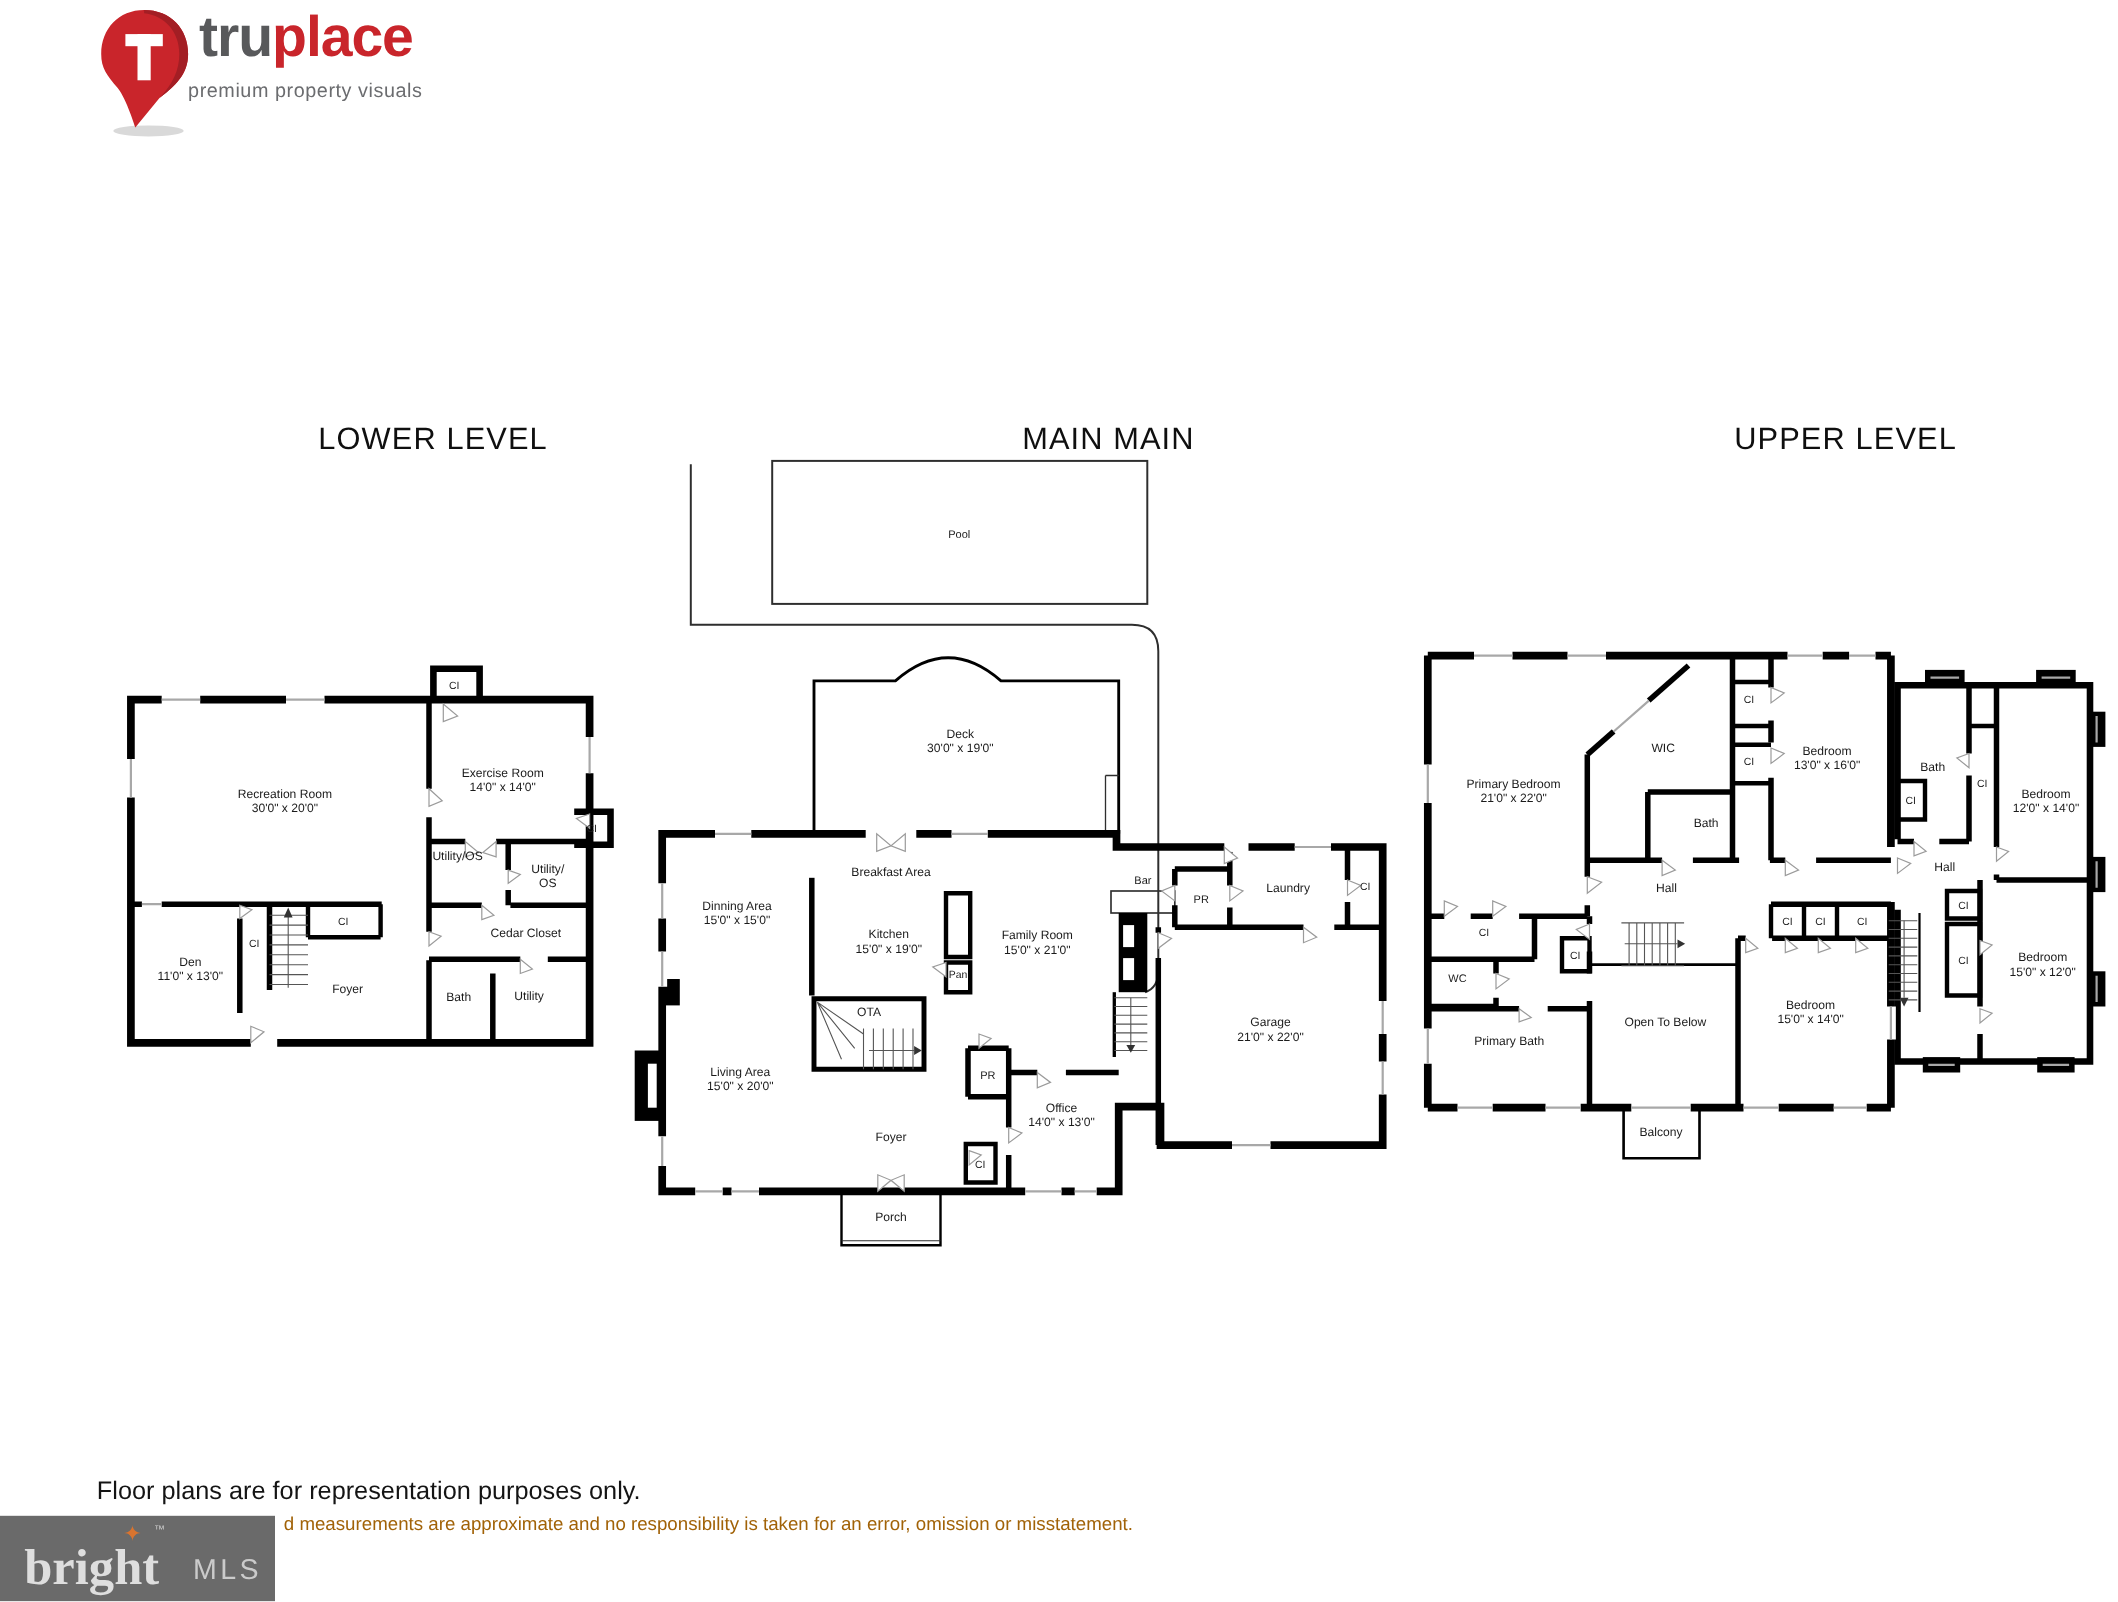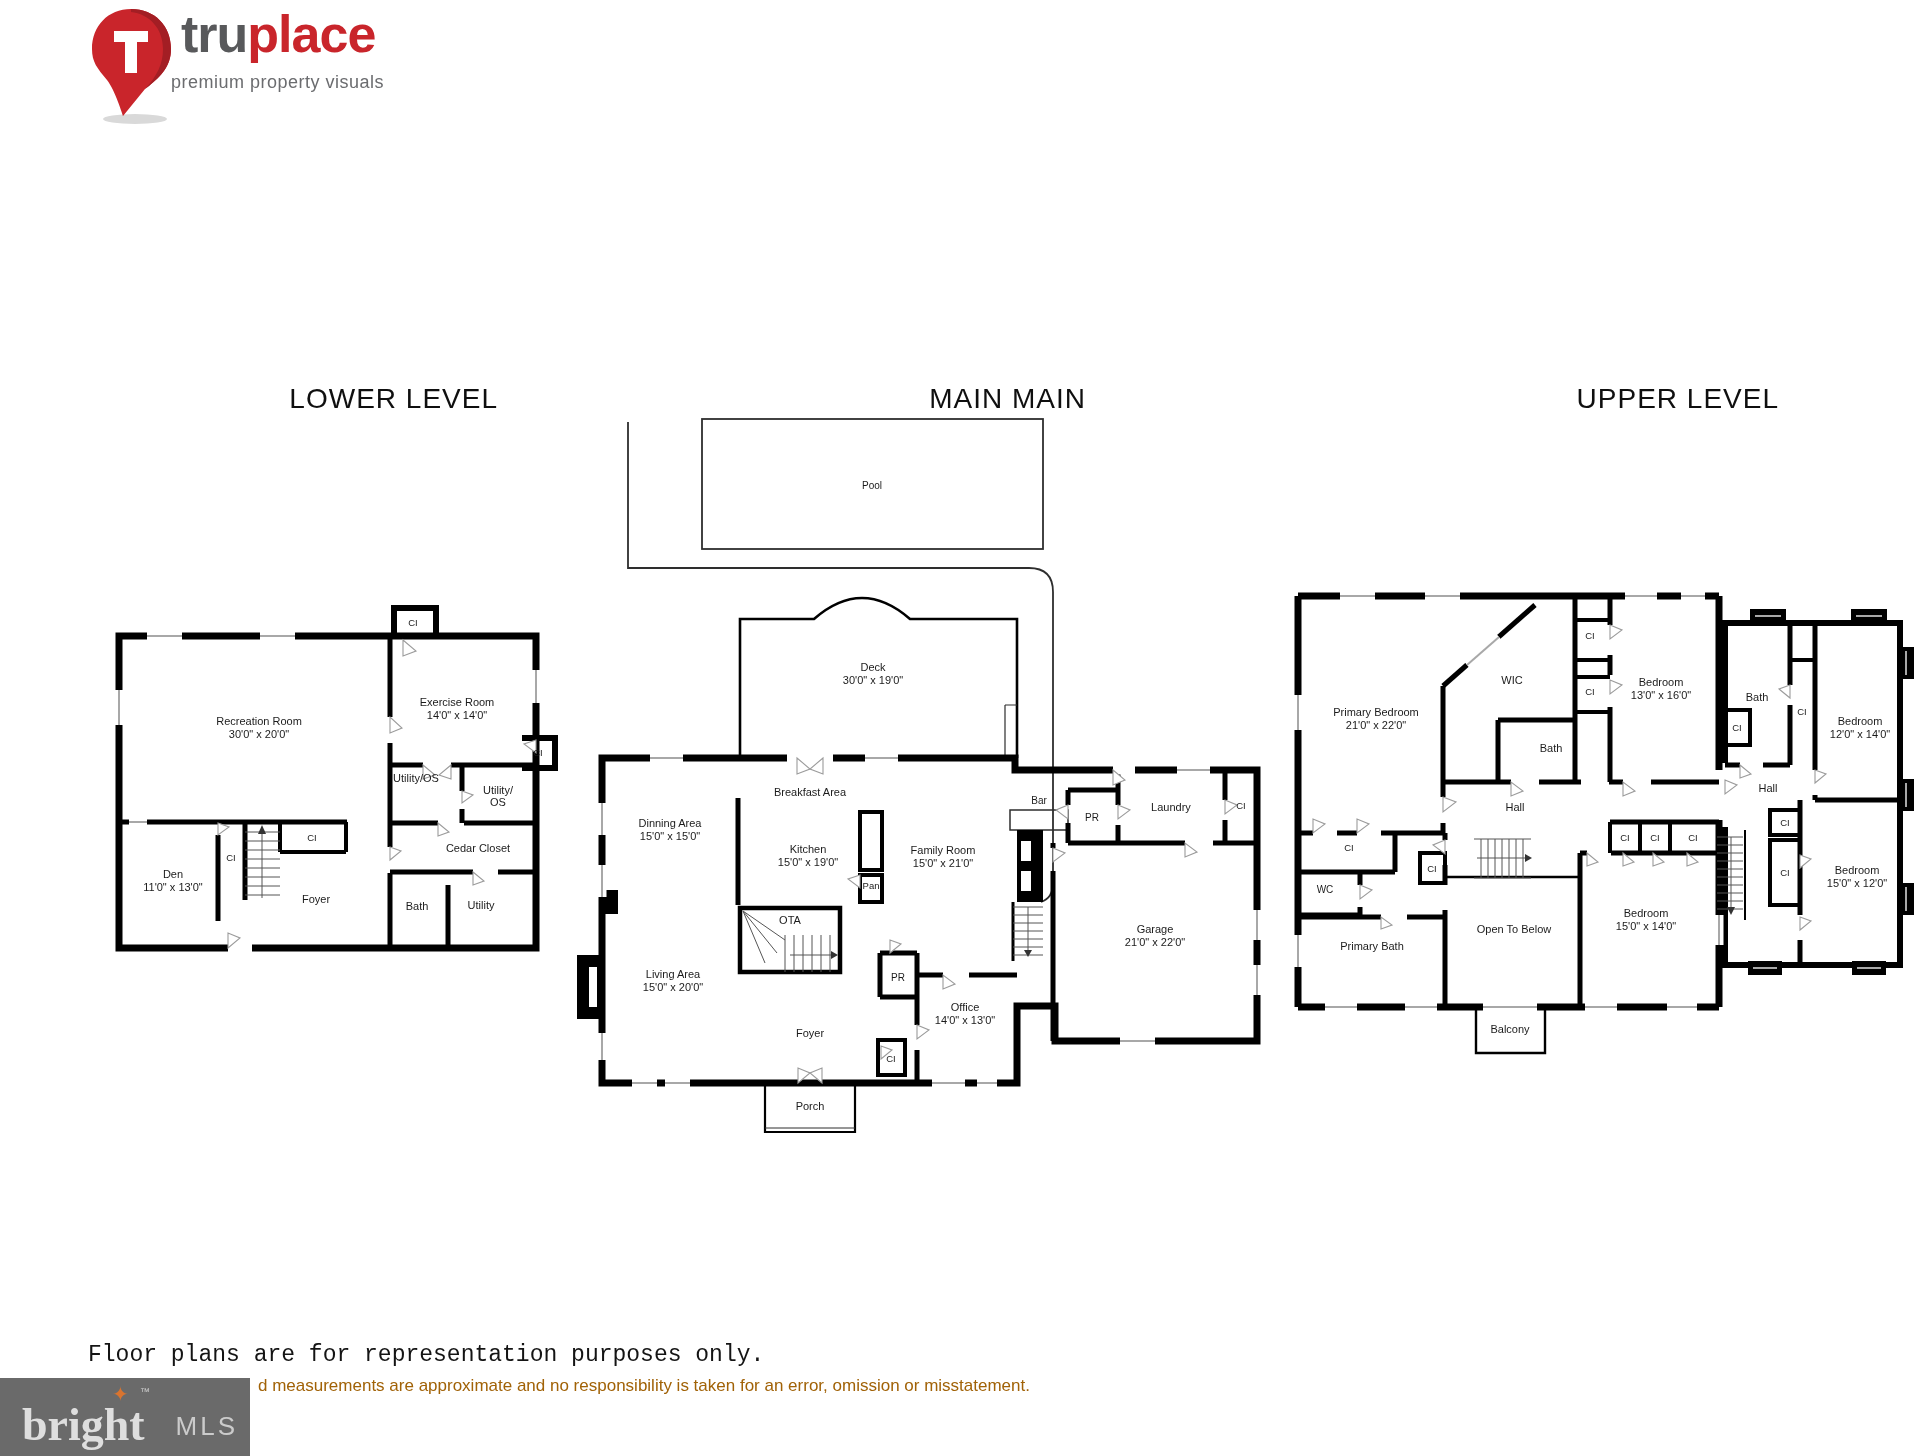--- a/index.html
+++ b/index.html
@@ -21,21 +21,21 @@
   .w{stroke:#000;fill:none;stroke-linecap:butt;}
   .thin{stroke:#2e2e2e;fill:none;}
   .winW{stroke:#ffffff;stroke-width:9;}
   .winG{stroke:#a8a8a8;stroke-width:2;}
   .door{fill:#ffffff;stroke:#9b9b9b;stroke-width:1.1;}
   .st{stroke:#555;stroke-width:1;fill:none;}
   .arr{fill:#333;}
   .lbl{font-family:"Liberation Sans",sans-serif;font-size:11px;fill:#1b1b1b;text-anchor:middle;}
   .lbl2{font-family:"Liberation Sans",sans-serif;font-size:9.5px;fill:#1b1b1b;text-anchor:middle;}
   
-  #disclaimer1{position:absolute;left:88px;top:1342px;font-size:23px;color:#141414;font-family:Liberation Mono, monospace;}
+  #disclaimer1{position:absolute;left:88px;top:1342px;font-size:23px;color:#141414;}
   #disclaimer2{position:absolute;left:258px;top:1376px;font-size:17px;color:#a16207;}
   #mls{position:absolute;left:0;top:1378px;width:250px;height:78px;background:#6a6a6a;}
   #mls .b{position:absolute;left:22px;bottom:8px;font-family:Liberation Serif, serif;
           font-weight:bold;font-size:46px;color:#dedede;line-height:1;}
   #mls .star{position:absolute;left:112px;top:4px;color:#d9742f;font-size:20px;}
   #mls .tm{position:absolute;left:140px;top:8px;font-size:10px;color:#cfcfcf;}
   #mls .mls{position:absolute;right:12px;bottom:14px;font-size:26px;letter-spacing:3px;color:#cbcbcb;text-align:center;}
 </style>
 </head>
 <body>

